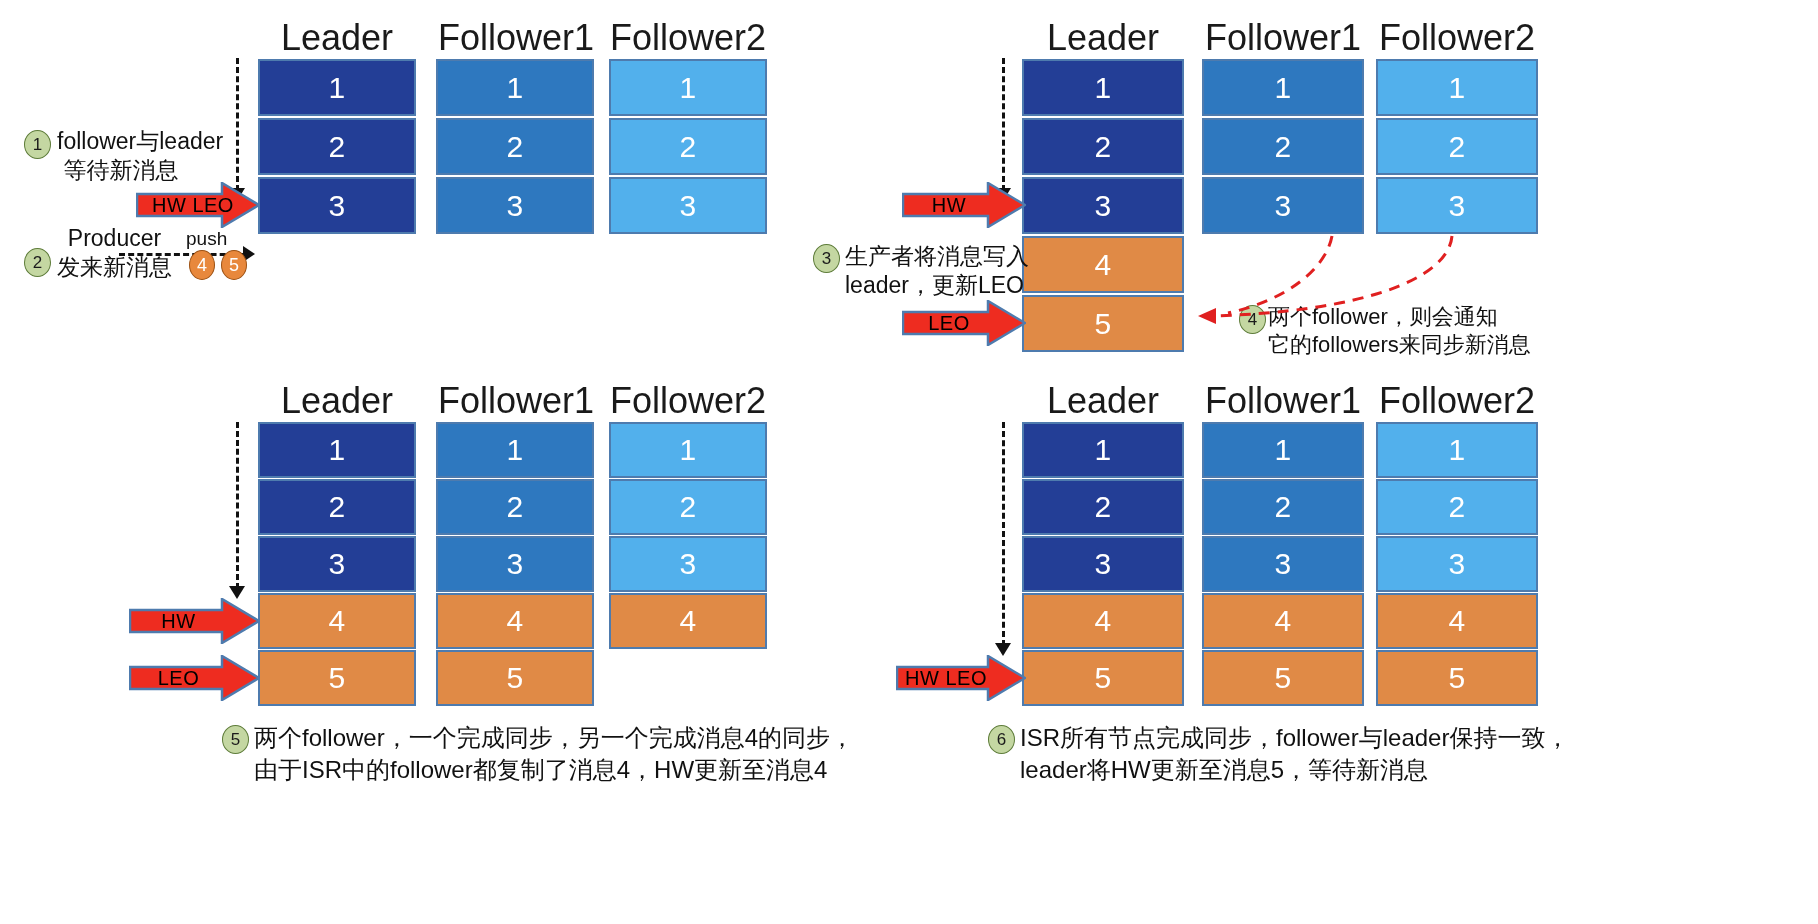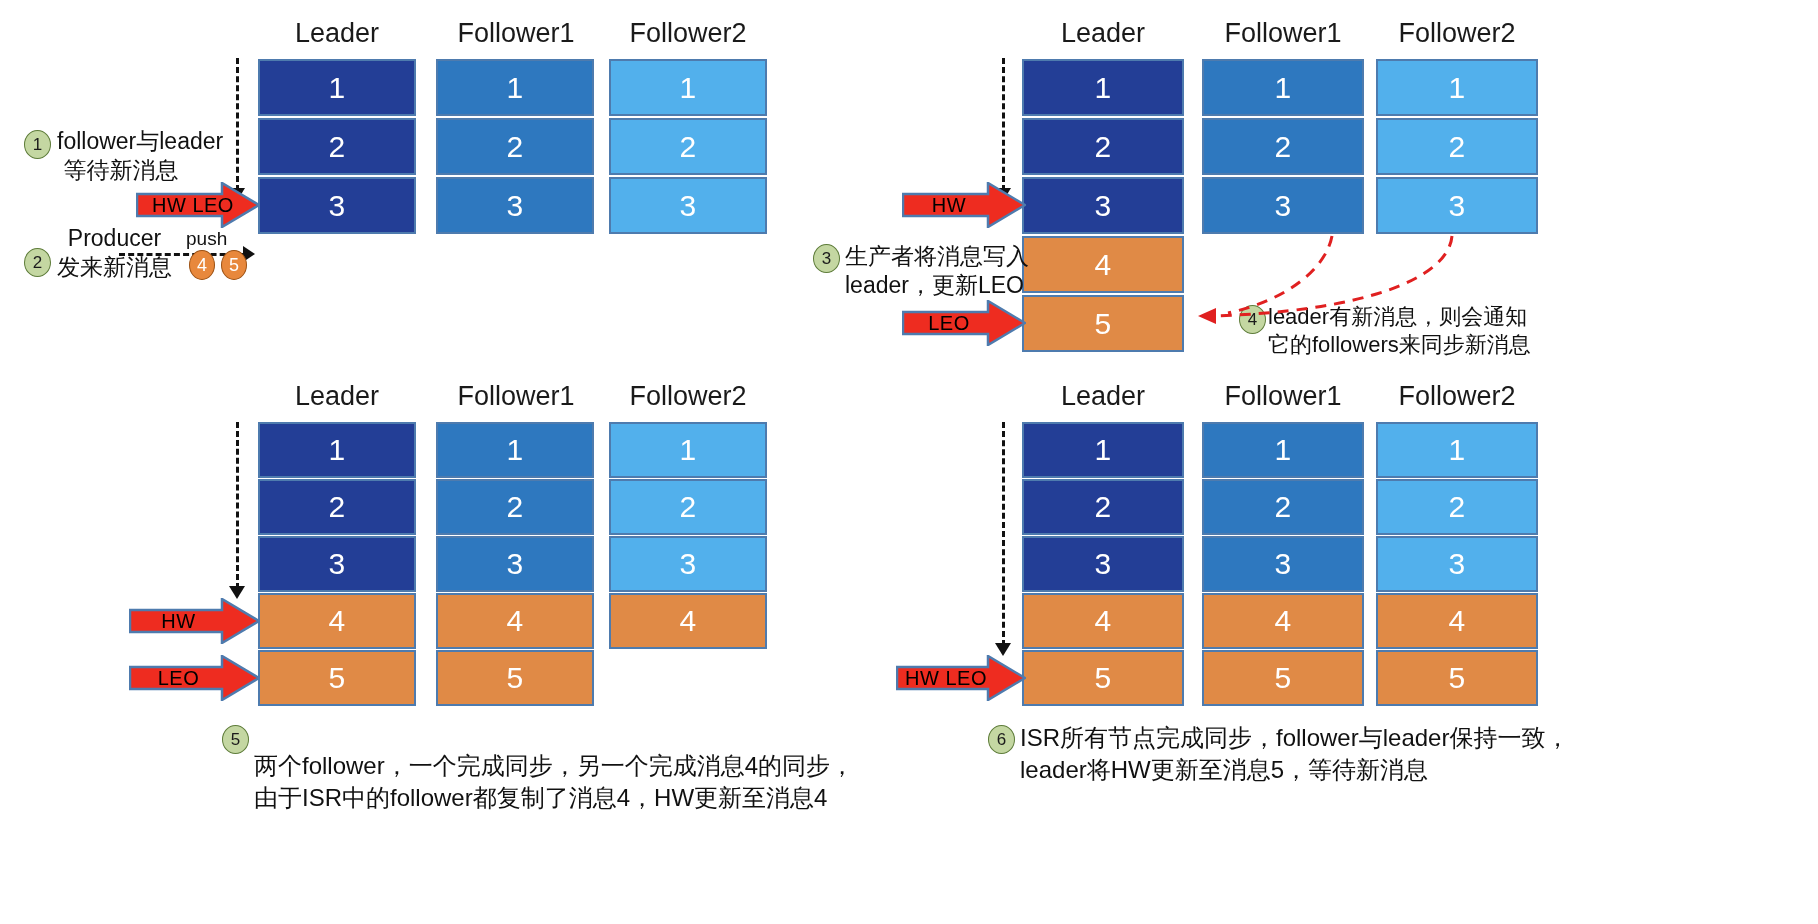--- a/index.html
+++ b/index.html
@@ -18,21 +18,21 @@
     background: #ffffff;
     overflow: hidden;
   }
 
   
   .panel { position: absolute; }
 
   
   .col-head {
     position: absolute;
-    font-size: 27px;
+    font-size: 36px;
     line-height: 1;
     color: #1a1a1a;
     white-space: nowrap;
     text-align: center;
     font-weight: 400;
   }
 
   
   .cell {
     position: absolute;
@@ -234,21 +234,21 @@
         <polygon points="1,12 86,12 86,1 123,23 86,45 86,34 1,34" fill="#EE2C20" stroke="#4E7BAE" stroke-width="2.5"></polygon>
       </svg>
       <span class="ptr-label" style="justify-content:center; padding-left:0; padding-right:30px;">LEO</span>
     </div>
 
     <div class="badge badge-green" style="left:813px; top:244px;">3</div>
     <div class="note" style="left:845px; top:242px;">生产者将消息写入
 leader，更新LEO</div>
 
     <div class="badge badge-green" style="left:1239px; top:305px;">4</div>
-    <div class="note note-sm" style="left:1268px; top:303px;">leader有新消息，则会通知
+    <div class="note note-sm" style="left:1268px; top:303px;">两个follower，则会通知
 它的followers来同步新消息</div>
 
     <svg class="curve-layer" width="1818" height="924">
       <path d="M 1332,236 C 1326,268 1288,300 1228,313" fill="none" stroke="#E02020" stroke-width="3" stroke-dasharray="11,8"></path>
       <path d="M 1452,236 C 1448,280 1360,312 1210,316" fill="none" stroke="#E02020" stroke-width="3" stroke-dasharray="11,8"></path>
       <polygon points="1198,316 1216,308 1216,324" fill="#E02020"></polygon>
     </svg>
   </div>
 
   <div class="panel">
@@ -285,21 +285,21 @@
     </div>
 
     <div class="ptr" style="left:129px; top:655px; width:131px;">
       <svg class="ptr-svg" width="131" height="46" viewBox="0 0 131 46">
         <polygon points="1,12 93,12 93,1 130,23 93,45 93,34 1,34" fill="#EE2C20" stroke="#4E7BAE" stroke-width="2.5"></polygon>
       </svg>
       <span class="ptr-label" style="justify-content:center; padding-left:0; padding-right:32px;">LEO</span>
     </div>
 
     <div class="badge badge-green" style="left:222px; top:725px;">5</div>
-    <div class="caption" style="left:254px; top:722px;margin-top:28px;">两个follower，一个完成同步，另一个完成消息4的同步，
+    <div class="caption" style="left:254px; top:722px;">两个follower，一个完成同步，另一个完成消息4的同步，
 由于ISR中的follower都复制了消息4，HW更新至消息4</div>
   </div>
 
   <div class="panel">
 
     <div class="col-head" style="left:1022px; top:383px; width:162px;">Leader</div>
     <div class="col-head" style="left:1202px; top:383px; width:162px;">Follower1</div>
     <div class="col-head" style="left:1376px; top:383px; width:162px;">Follower2</div>
 
     <div class="timeline" style="left:1002px; top:422px; height:224px;"></div>

